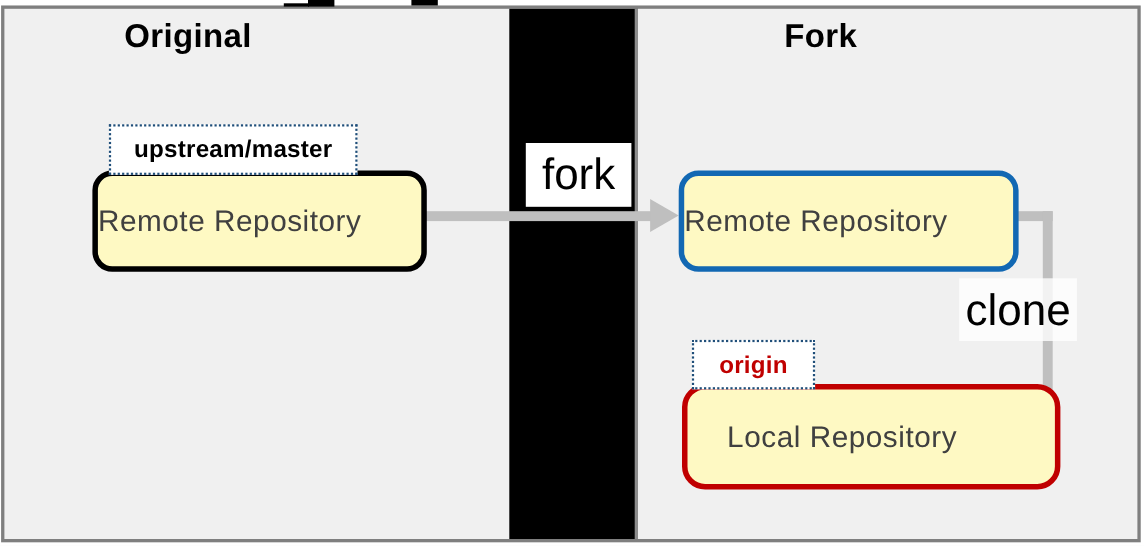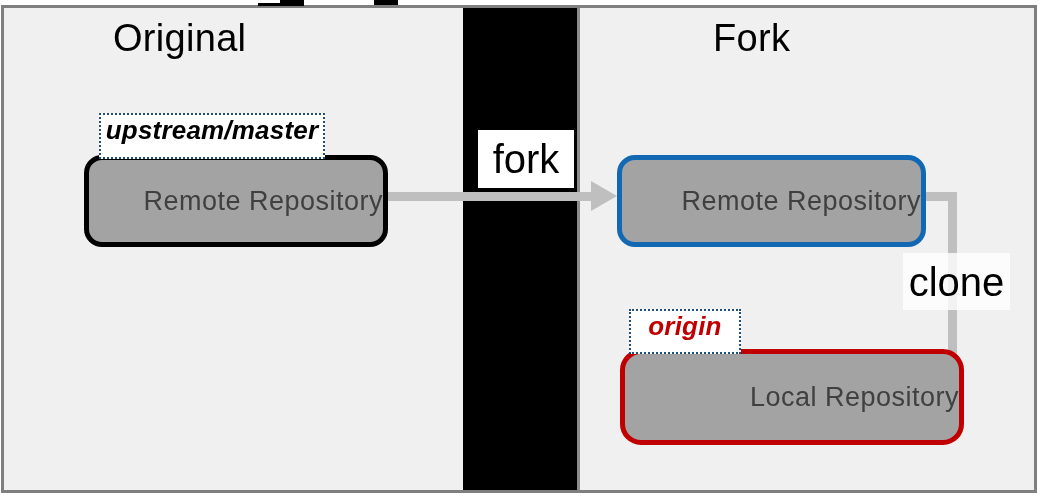--- a/index.html
+++ b/index.html
@@ -12,21 +12,21 @@
     border:3px solid var(--frame-gray,#7f7f7f);
     background:var(--canvas,#f0f0f0);
   }
   .artifact{position:absolute;background:var(--ink,#000);}
   .divider{
     position:absolute;left:463px;top:8px;width:114px;height:482px;
     background:var(--divider-black,#000);
     border-right:3px solid #8c8c8c;
   }
   .hdr{
-    position:absolute;top:17px;font-size:38px;font-weight:400;
+    position:absolute;top:17px;font-size:30px;font-weight:700;
     color:var(--ink,#000);letter-spacing:0.3px;
   }
   .hdr-left{left:113px;}
   .hdr-right{left:713px;}
   .arrow-line{position:absolute;background:var(--arrow-gray,#bfbfbf);}
   .fork-line{left:378px;top:192px;width:215px;height:9px;}
   .clone-h{left:911px;top:192px;width:46px;height:9px;}
   .clone-v{left:948px;top:192px;width:9px;height:207px;}
   .tri{position:absolute;width:0;height:0;}
   .fork-head{
@@ -37,33 +37,33 @@
   .clone-head{
     left:918px;top:376px;
     border-right:31px solid var(--arrow-gray,#bfbfbf);
     border-top:16px solid transparent;border-bottom:16px solid transparent;
   }
   .badge{
     position:absolute;display:flex;align-items:center;justify-content:center;
     color:var(--ink,#000);font-size:40px;line-height:1;
   }
   .fork-badge{left:478px;top:130px;width:96px;height:58px;background:#ffffff;}
-  .clone-badge{left:903px;top:253px;width:107px;height:57px;background:rgba(255,255,255,0.8);align-items:center;}
+  .clone-badge{left:872px;top:253px;width:107px;height:57px;background:rgba(255,255,255,0.8);align-items:center;}
   .node{
-    position:absolute;display:flex;align-items:center;justify-content:flex-end;
-    background:#a3a3a3;border-radius:18px;
+    position:absolute;display:flex;align-items:center;justify-content:flex-start;
+    background:#fef9c3;border-radius:18px;
     color:var(--node-text,#404040);font-size:27px;letter-spacing:0.5px;
   }
   .node-black{left:84px;top:155px;width:294px;height:82px;border:5px solid var(--ink,#0d0d0d);}
   .node-blue{left:617px;top:155px;width:299px;height:82px;border:5px solid var(--accent-blue,#1268b3);}
   .node-red{left:620px;top:349px;width:298px;height:86px;border:5px solid var(--accent-red,#c00000);border-radius:21px;padding-left:36px;}
   .tag{
-    position:absolute;display:flex;align-items:flex-start;justify-content:center;
+    position:absolute;display:flex;align-items:center;justify-content:center;
     background:#ffffff;border:2px dotted var(--tag-dot,#1f4e79);
-    font-size:26px;font-weight:bold;font-style:italic;letter-spacing:0.2px;
+    font-size:22px;font-weight:bold;letter-spacing:0.2px;
   }
   .tag-upstream{left:99px;top:113px;width:222px;height:42px;color:var(--ink,#000);}
   .tag-origin{left:631px;top:116px;width:177px;height:40px;color:var(--accent-blue,#1268b3);}
   .tag-master{left:629px;top:309px;width:108px;height:41px;color:var(--accent-red,#c00000);}
 </style>
 </head>
 <body>
 
 <div class="stage">
 

